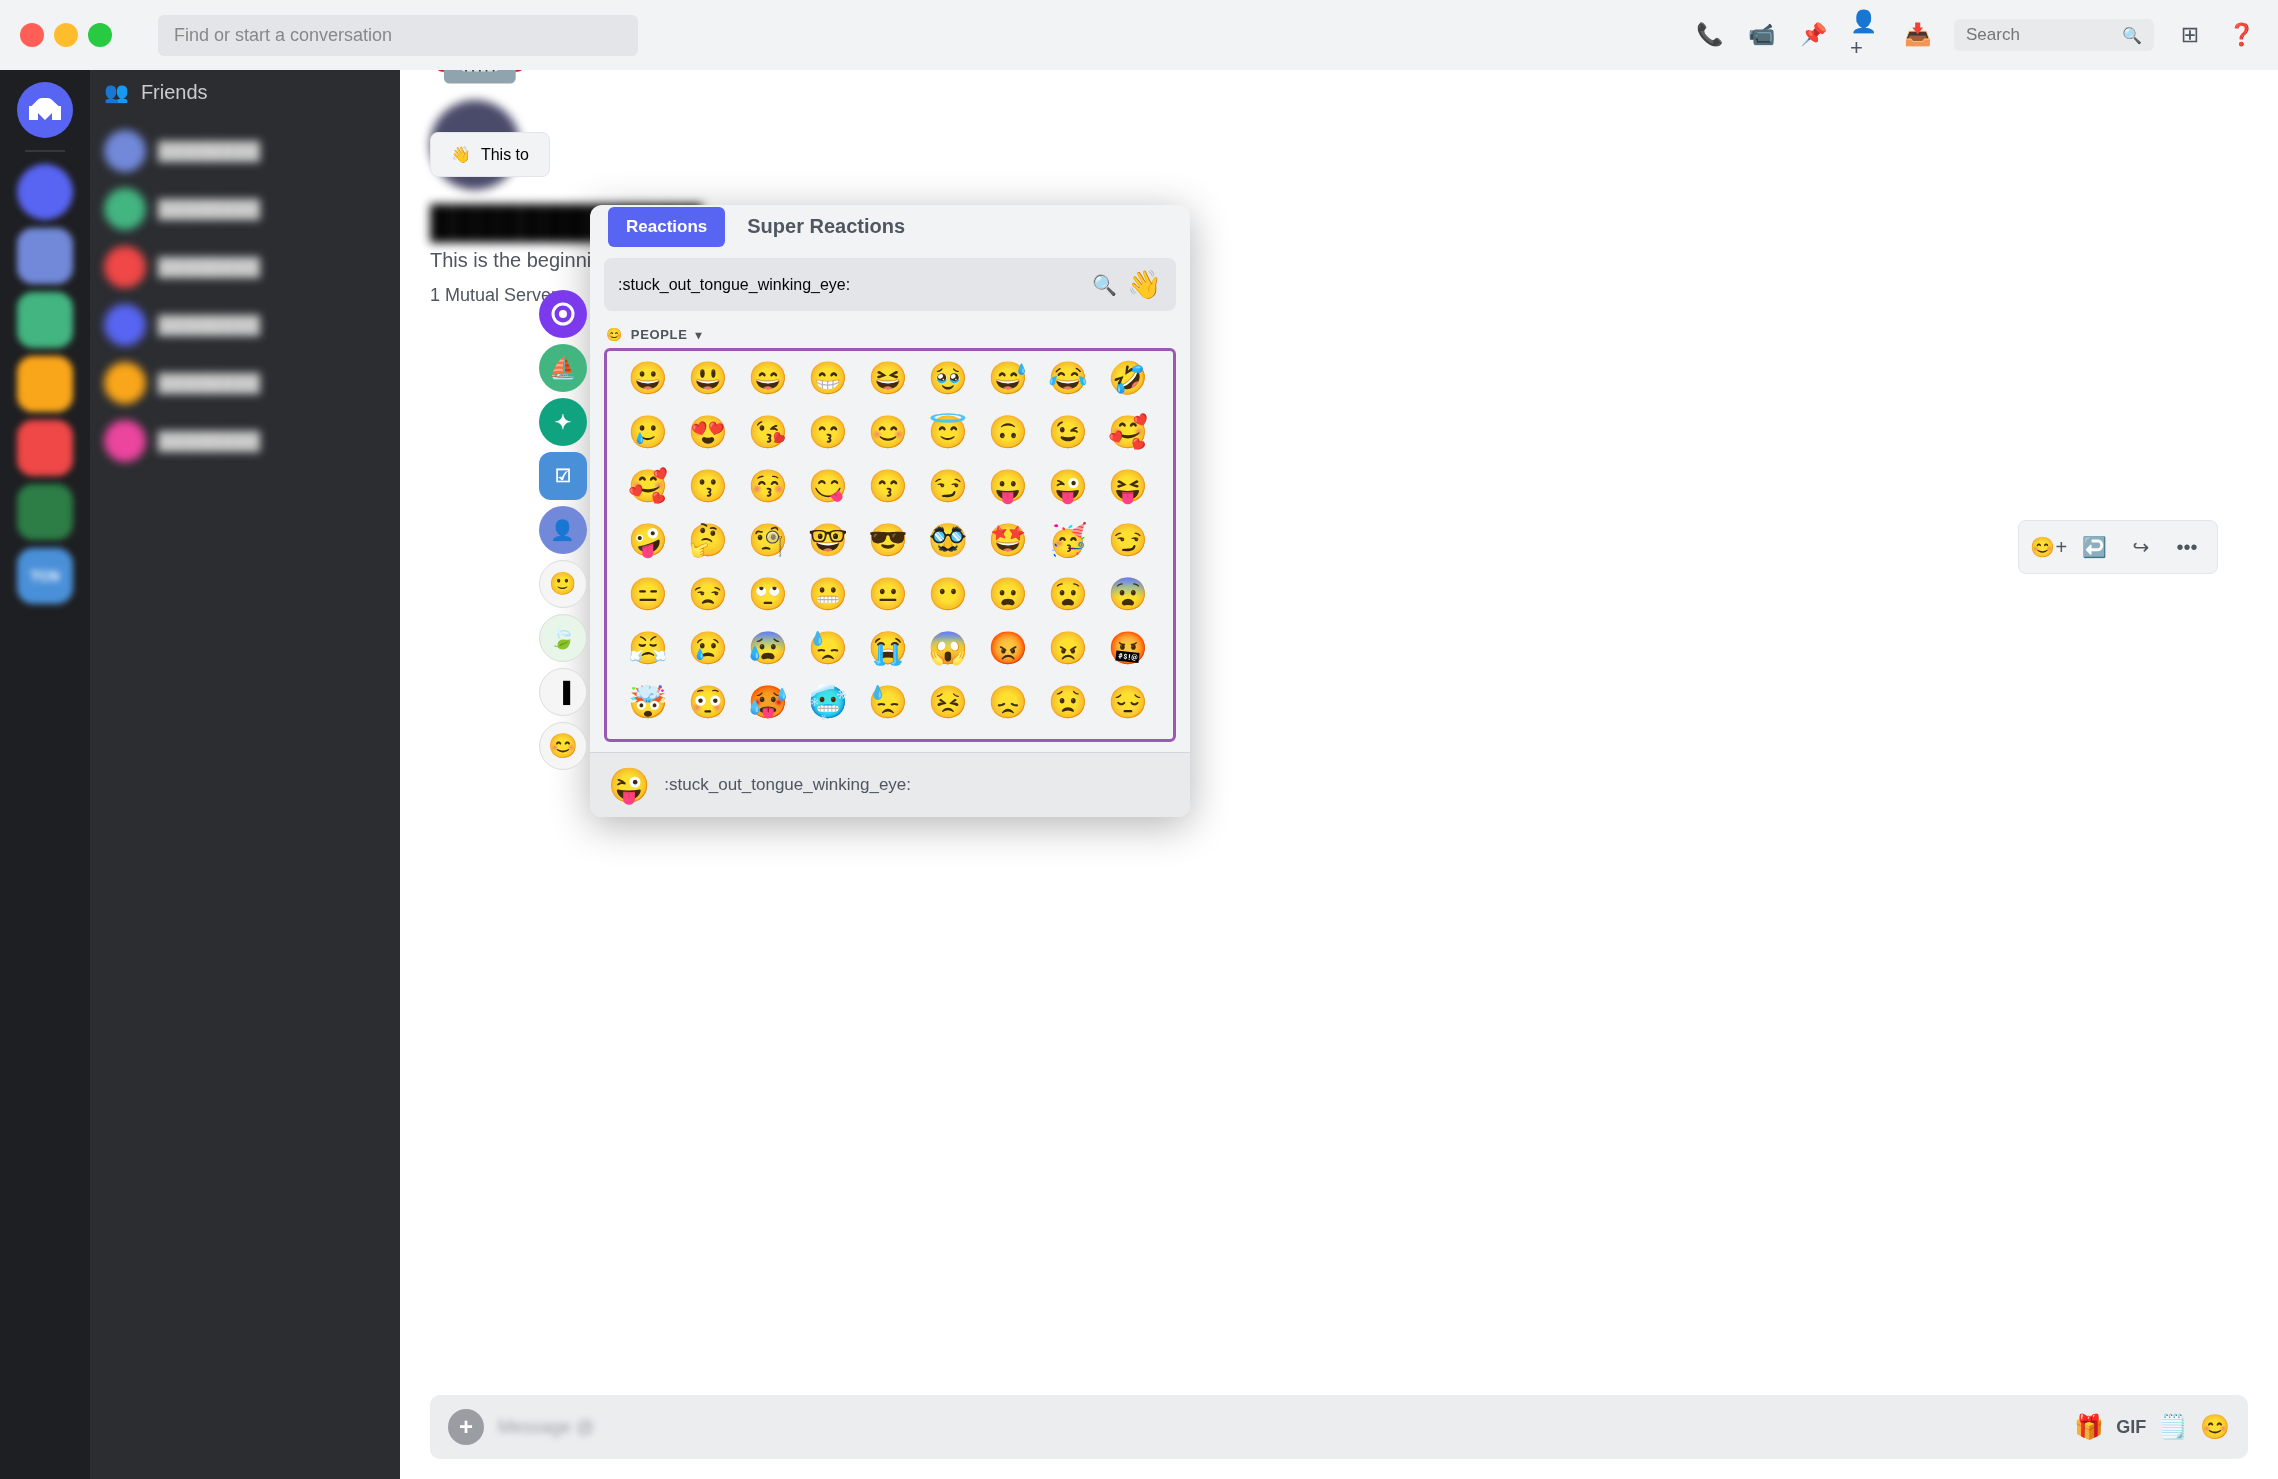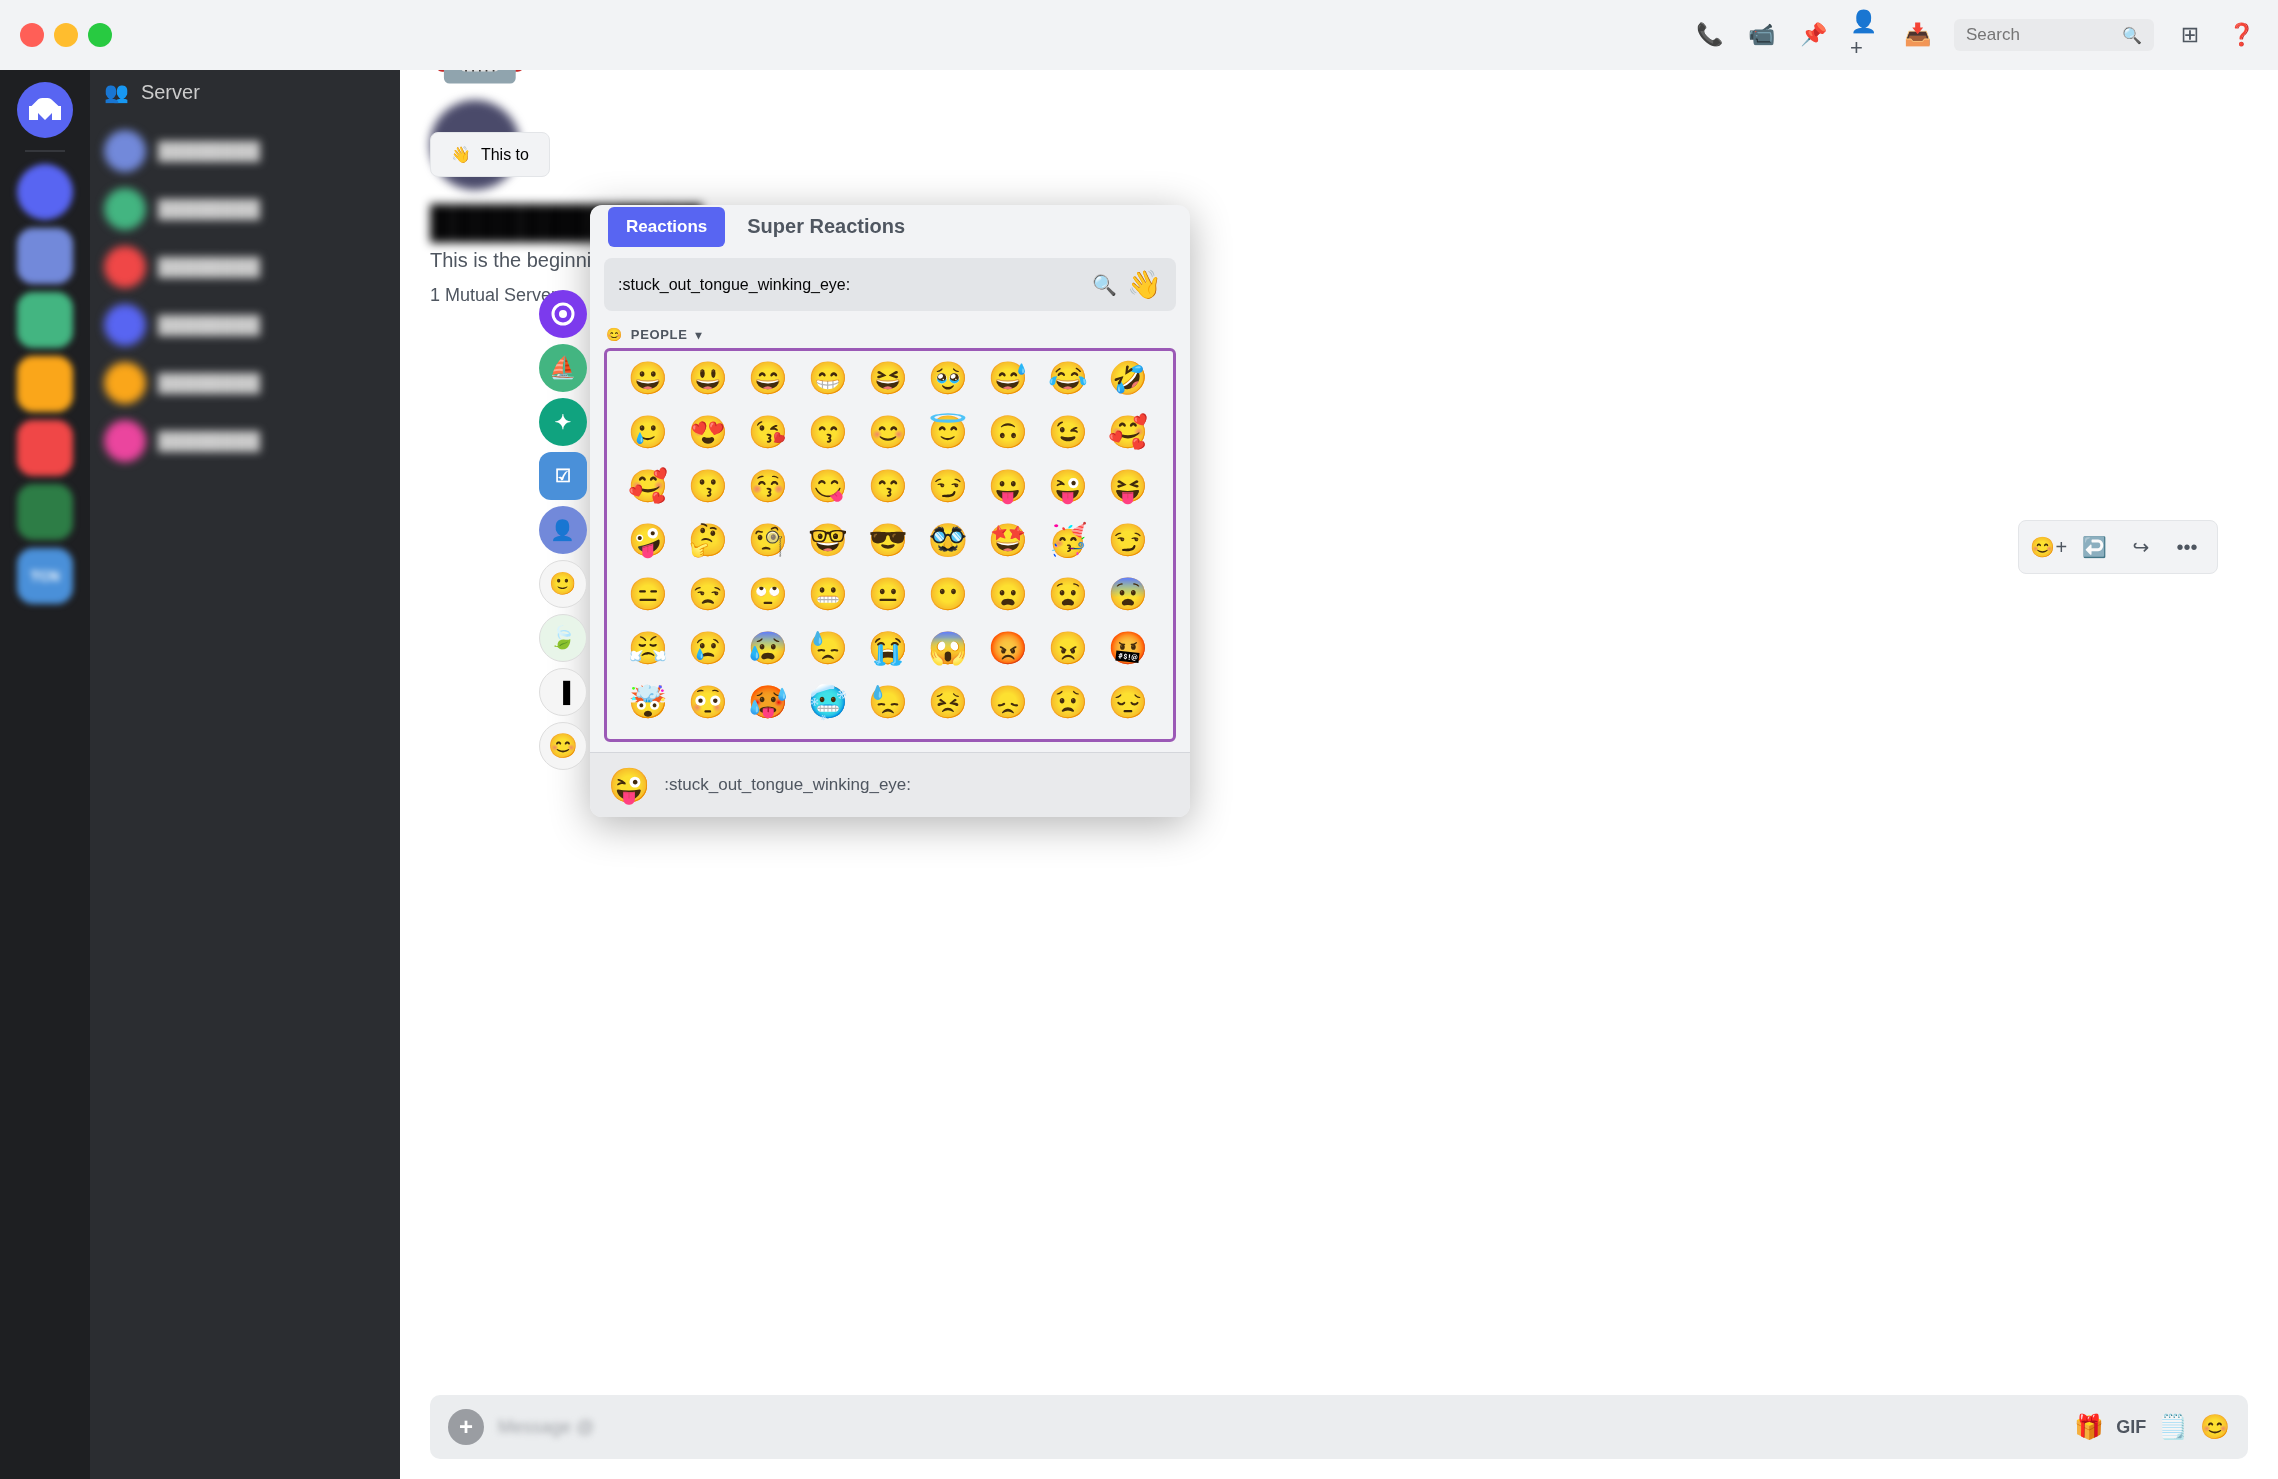--- a/index.html
+++ b/index.html
@@ -341,20 +341,23 @@
 </head>
 <body>
 
 <div class="window-chrome">
   <div class="traffic-lights">
     <div class="traffic-light tl-red"></div>
     <div class="traffic-light tl-yellow"></div>
     <div class="traffic-light tl-green"></div>
   </div>
   <div style="width:14px;"></div>
+  <div style="background:#e3e5e8; border-radius:6px; padding:10px 16px; width:480px; color:#888; font-size:18px;">
+    <span>Find or start a conversation</span>
+  </div>
   <div style="flex:1;"></div>
   <div class="header-actions">
     <div class="header-icon">📞</div>
     <div class="header-icon">📹</div>
     <div class="header-icon">📌</div>
     <div class="header-icon">👤+</div>
     <div class="header-icon">📥</div>
     <div class="search-box">
       <input type="text" placeholder="Search" style="">
       <span>🔍</span>
@@ -376,21 +379,21 @@
   <div class="server-icon colored-3" style="filter:blur(3px);"></div>
   <div class="server-icon colored-4" style="filter:blur(3px);"></div>
   <div class="server-icon colored-5" style="filter:blur(3px);"></div>
   <div class="server-icon colored-6" style="filter:blur(3px);"></div>
   <div class="server-icon colored-tcn" style="filter:blur(3px); font-size:14px;">TCN</div>
 </div>
 
 <div class="dm-sidebar">
   <div class="dm-friends-item">
     <span>👥</span>
-    <span>Server</span>
+    <span>Friends</span>
   </div>
   <div class="dm-list">
     <div class="dm-item">
       <div class="dm-avatar" style="background:#7289da;"></div>
       <div class="dm-info">
           <div class="dm-name">████████</div>
         </div>
     </div>
     <div class="dm-item">
       <div class="dm-avatar" style="background:#43b581;"></div>

